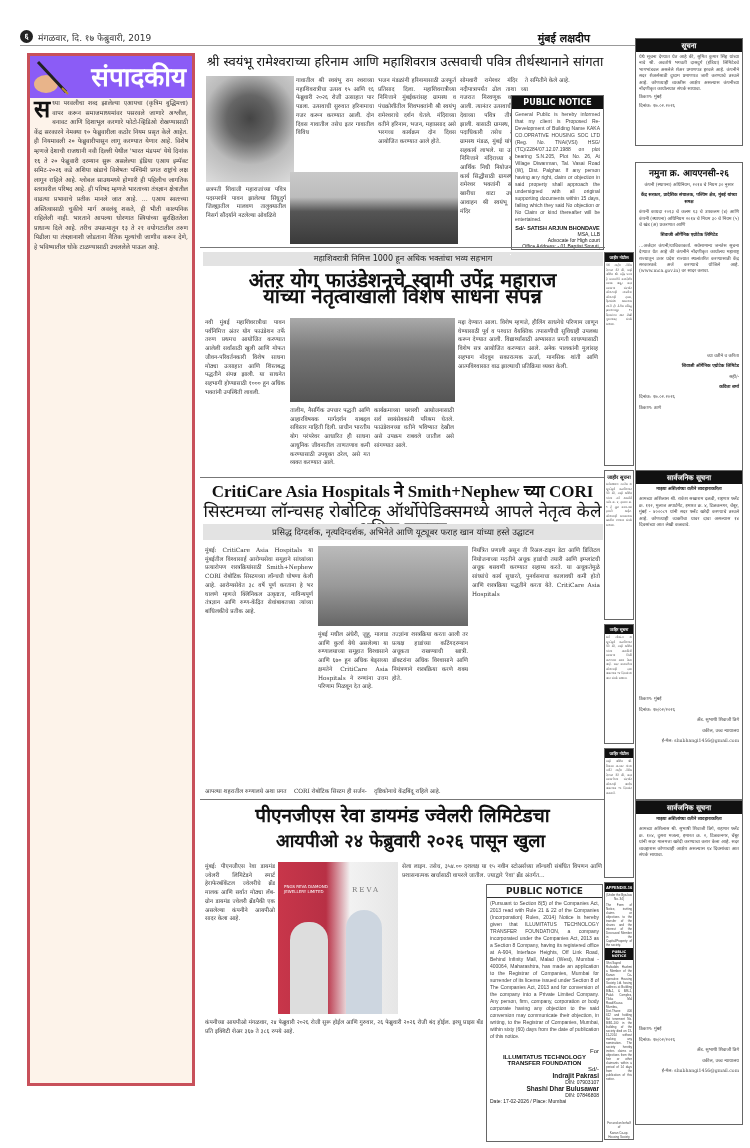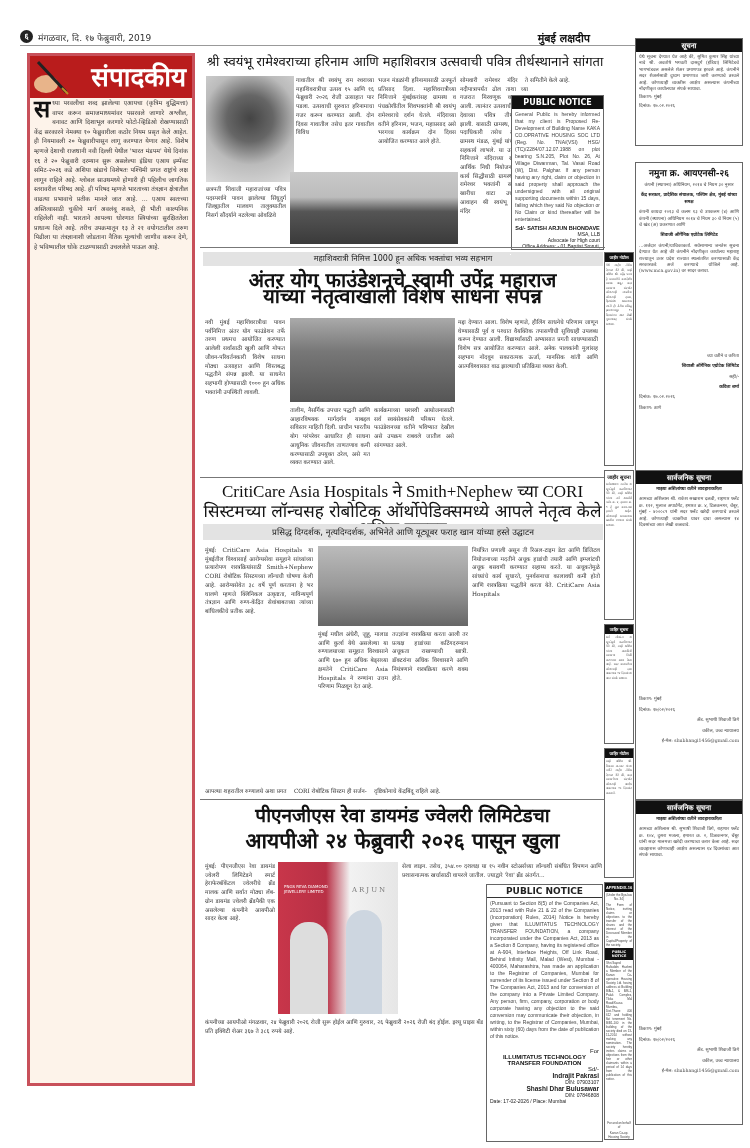--- a/index.html
+++ b/index.html
@@ -6,21 +6,21 @@
   html, body { width: 750px; height: 1148px; background: #ffffff; overflow: hidden; }
   body { font-family: "DejaVu Serif", serif; color: #222; position: relative; }
 
   .masthead { position: absolute; left: 20px; top: 30px; width: 720px; height: 16px; border-bottom: 1px solid #999; }
   .page-num { position: absolute; left: 0; top: 0; width: 13px; height: 13px; border-radius: 50%; background: #222; color: #fff; font-size: 8px; text-align: center; line-height: 13px; font-family: "DejaVu Sans", sans-serif; font-weight: bold; }
   .date-line { position: absolute; left: 18px; top: 1px; font-size: 9px; font-family: "DejaVu Sans", sans-serif; color: #333; }
   .paper-name { position: absolute; right: 150px; top: 0px; font-size: 11px; font-weight: bold; font-family: "DejaVu Sans", sans-serif; color: #111; }
 
   
   .editorial { position: absolute; left: 27px; top: 53px; width: 168px; height: 1033px; border: 3px solid #c8505a; background: #fdf3ea; }
-  .editorial-banner { height: 42px; background: #b91c1c; position: relative; }
+  .editorial-banner { height: 42px; background: #8b5cf6; position: relative; }
   .editorial-pen { position: absolute; left: 2px; top: 2px; width: 40px; height: 38px; }
   .editorial-title { position: absolute; right: 6px; top: 0; color: #fff; font-size: 26px; font-weight: bold; font-family: "DejaVu Sans", sans-serif; line-height: 42px; }
   .editorial-headline { text-align: center; font-size: 17px; font-weight: bold; font-family: "DejaVu Sans", sans-serif; margin: 4px 0 2px 0; color: #111; }
   .editorial-body { font-size: 6.2px; line-height: 9.6px; padding: 0 4px; text-align: justify; color: #333; overflow: hidden; height: 980px; }
   .dropcap { float: left; font-size: 24px; line-height: 22px; font-weight: bold; margin-right: 2px; font-family: "DejaVu Sans", sans-serif; color: #111; }
 
   
   .headline { font-family: "DejaVu Sans", sans-serif; font-weight: bold; color: #111; text-align: center; }
   .col-text { font-size: 5.8px; line-height: 8.7px; text-align: justify; color: #333; overflow: hidden; }
   .photo { background: #888; position: absolute; overflow: hidden; }
@@ -96,40 +96,40 @@
   <div class="col-text" style="position:absolute;left:205px;top:318px;width:80px;height:155px;">नवी मुंबई महाशिवरात्रीचा पावन पर्वनिमित्त अंतर योग फाउंडेशन तर्फे तरुण प्रथमच आयोजित करण्यात आलेली सर्वांसाठी खुली आणि मोफत जीवन-परिवर्तनकारी विशेष साधना मोठ्या उत्साहात आणि शिस्तबद्ध पद्धतीने संपन्न झाली. या साधनेत सहभागी होण्यासाठी १००० हून अधिक भक्तांनी उपस्थिती लावली.</div>
   <div class="photo photo-event" style="left:290px;top:318px;width:165px;height:84px;"></div>
   <div class="col-text" style="position:absolute;left:290px;top:406px;width:80px;height:66px;">तालीम, नैसर्गिक उपचार पद्धती आणि आहारविषयक मार्गदर्शन याबद्दल सविस्तर माहिती दिली. प्राचीन भारतीय योग परंपरेवर आधारित ही साधना आधुनिक जीवनातील ताणतणाव कमी करण्यासाठी उपयुक्त ठरेल, असे मत व्यक्त करण्यात आले.</div>
   <div class="col-text" style="position:absolute;left:374px;top:406px;width:80px;height:66px;">कार्यक्रमाच्या यशस्वी आयोजनासाठी सर्व स्वयंसेवकांनी परिश्रम घेतले. फाउंडेशनच्या वतीने भविष्यात देखील असे उपक्रम राबवले जातील असे सांगण्यात आले.</div>
   <div class="col-text" style="position:absolute;left:458px;top:318px;width:140px;height:155px;">मद्दा देण्यात आला. विशेष म्हणजे, हीलिंग साधनेचे परिणाम जाणून घेण्यासाठी पूर्व व पश्चात वैयक्तिक तपासणीची सुविधाही उपलब्ध करून देण्यात आली. विद्यार्थ्यांसाठी अभ्यासात प्रगती साधण्यासाठी विशेष सत्र आयोजित करण्यात आले. अनेक पालकांनी मुलांसह सहभाग नोंदवून सकारात्मक ऊर्जा, मानसिक शांती आणि आत्मविश्वासात वाढ झाल्याची प्रतिक्रिया व्यक्त केली.</div>
 </div>
 
 <div class="rule" style="left:200px;top:477px;width:405px;"></div>
 
 <div>
-  <div class="headline" style="position:absolute;left:200px;top:482px;width:405px;font-family:'Liberation Serif',serif;font-size:17px;font-weight:normal;line-height:20px;">CritiCare Asia Hospitals ने Smith+Nephew च्या CORI</div>
+  <div class="headline" style="position:absolute;left:200px;top:482px;width:405px;font-family:'Liberation Serif',serif;font-size:17px;font-weight:bold;line-height:20px;">CritiCare Asia Hospitals ने Smith+Nephew च्या CORI</div>
   <div class="headline" style="position:absolute;left:200px;top:503px;width:405px;font-family:'DejaVu Serif',serif;font-size:17px;font-weight:normal;line-height:17px;">सिस्टमच्या लॉन्चसह रोबोटिक ऑर्थोपेडिक्समध्ये आपले नेतृत्व केले अधिक मजबूत</div>
   <div class="subbar" style="position:absolute;left:203px;top:524px;width:400px;height:16px;font-size:8.5px;line-height:16px;">प्रसिद्ध दिग्दर्शक, नृत्यदिग्दर्शक, अभिनेते आणि यूट्यूबर फराह खान यांच्या हस्ते उद्घाटन</div>
   <div class="col-text" style="position:absolute;left:205px;top:546px;width:108px;height:240px;">मुंबई: CritiCare Asia Hospitals या मुंबईतील विश्वासार्ह आरोग्यसेवा समूहाने सांध्यांच्या प्रत्यारोपण शस्त्रक्रियांसाठी Smith+Nephew CORI रोबोटिक सिस्टमच्या लॉन्चची घोषणा केली आहे. आरोग्यसेवेत ३८ वर्षे पूर्ण करताना हे भर घालणे म्हणजे क्लिनिकल उत्कृष्टता, नाविन्यपूर्ण तंत्रज्ञान आणि रुग्ण-केंद्रित सेवांबाबतच्या त्यांच्या बांधिलकीचे प्रतीक आहे.</div>
   <div class="photo photo-hospital" style="left:318px;top:546px;width:150px;height:80px;"></div>
   <div class="col-text" style="position:absolute;left:318px;top:630px;width:70px;height:156px;">मुंबई मधील अंधेरी, जुहू, मालाड आणि कुर्ला येथे असलेल्या या रुग्णालयाच्या समूहात विश्वासाने आणि ६७० हून अधिक बेड्सच्या क्षमतेने CritiCare Asia Hospitals ने रुग्णांना उत्तम परिणाम मिळवून देत आहे.</div>
   <div class="col-text" style="position:absolute;left:392px;top:630px;width:76px;height:156px;">तज्ज्ञांना शस्त्रक्रिया करता आली तर प्रत्यक्ष हाडांच्या कटिंगदरम्यान अचूकता राखण्याची खात्री. डॉक्टरांना अधिक विश्वासाने आणि नियंत्रणाने शस्त्रक्रिया करणे शक्य होते.</div>
   <div class="col-text" style="position:absolute;left:472px;top:546px;width:128px;height:240px;">नियंत्रित प्रणाली असून ती रिअल-टाइम डेटा आणि डिजिटल नियोजनाच्या मदतीने अचूक हाडांची तयारी आणि इम्प्लांटची अचूक बसवणी करण्यात सहाय्य करते. या अचूकतेमुळे सांध्यांचे कार्य सुधारते, पुनर्वसनाचा कालावधी कमी होतो आणि शस्त्रक्रिया पद्धतीने करता येते. CritiCare Asia Hospitals</div>
   <div class="col-text" style="position:absolute;left:205px;top:787px;width:395px;height:10px;white-space:pre;">आपल्या शहरातील रुग्णालये अशा प्रगत    CORI रोबोटिक सिस्टम ही सर्जन-    दृष्टिकोनाचे केंद्रबिंदू राहिले आहे.</div>
 </div>
 
 <div class="rule" style="left:200px;top:799px;width:405px;"></div>
 
 <div>
   <div class="headline" style="position:absolute;left:200px;top:803px;width:405px;font-size:19px;line-height:24px;">पीएनजीएस रेवा डायमंड ज्वेलरी लिमिटेडचा</div>
-  <div class="headline" style="position:absolute;left:200px;top:829px;width:405px;font-size:21px;line-height:24px;">आयपीओ २४ फेब्रुवारी २०२६ पासून खुला</div>
+  <div class="headline" style="position:absolute;left:208px;top:829px;width:405px;font-size:18px;line-height:24px;">आयपीओ २४ फेब्रुवारी २०२६ पासून खुला</div>
   <div class="col-text" style="position:absolute;left:205px;top:862px;width:70px;height:152px;">मुंबई: पीएनजीएस रेवा डायमंड ज्वेलरी लिमिटेडने स्मार्ट हेराफेरबॉकेंटल ज्वेलरीचे ब्रँड मालक आणि सर्वात मोठ्या लॅब-ग्रोन डायमंड ज्वेलरी ब्रँडपैकी एक असलेल्या कंपनीने आयपीओ सादर केला आहे.</div>
   <div class="photo photo-reva" style="left:278px;top:862px;width:120px;height:152px;">
     <span style="position:absolute;left:6px;top:22px;width:50px;color:#fff;font-size:4px;font-family:'DejaVu Sans',sans-serif;">PNGS REVA DIAMOND JEWELLERY LIMITED</span>
-    <span style="position:absolute;left:74px;top:24px;color:#777;font-size:7px;letter-spacing:2px;font-family:'DejaVu Serif',serif;">ARJUN</span>
+    <span style="position:absolute;left:74px;top:24px;color:#777;font-size:7px;letter-spacing:2px;font-family:'DejaVu Serif',serif;">REVA</span>
     <div style="position:absolute;left:12px;top:60px;width:38px;height:92px;background:#ddd;border-radius:18px 18px 0 0;"></div>
     <div style="position:absolute;left:68px;top:48px;width:36px;height:104px;background:#cdd6e0;border-radius:18px 18px 0 0;"></div>
   </div>
   <div class="col-text" style="position:absolute;left:402px;top:862px;width:200px;height:22px;">सेला लाइन. तसेच, ३५४.०० दशलक्ष या १५ नवीन स्टोअर्सच्या लॉन्चशी संबंधित विपणन आणि प्रशासनात्मक खर्चासाठी वापरले जातील. ज्याद्वारे 'रेवा' ब्रँड अंतर्गत...</div>
   <div class="col-text" style="position:absolute;left:402px;top:886px;width:80px;height:128px;"></div>
   <div class="col-text" style="position:absolute;left:205px;top:1018px;width:278px;height:120px;">कंपनीच्या आयपीओ मंगळवार, २४ फेब्रुवारी २०२६ रोजी सुरू होईल आणि गुरुवार, २६ फेब्रुवारी २०२६ रोजी बंद होईल. इश्यू प्राइस बँड प्रति इक्विटी शेअर ३६७ ते ३८६ रुपये आहे.</div>
 </div>
 
 <div class="notice pub-notice" style="left:486px;top:884px;width:117px;height:258px;">
   <div style="text-align:center;font-size:9px;font-weight:bold;font-family:'DejaVu Sans',sans-serif;border-bottom:1px solid #333;padding:1px 0;">PUBLIC NOTICE</div>

